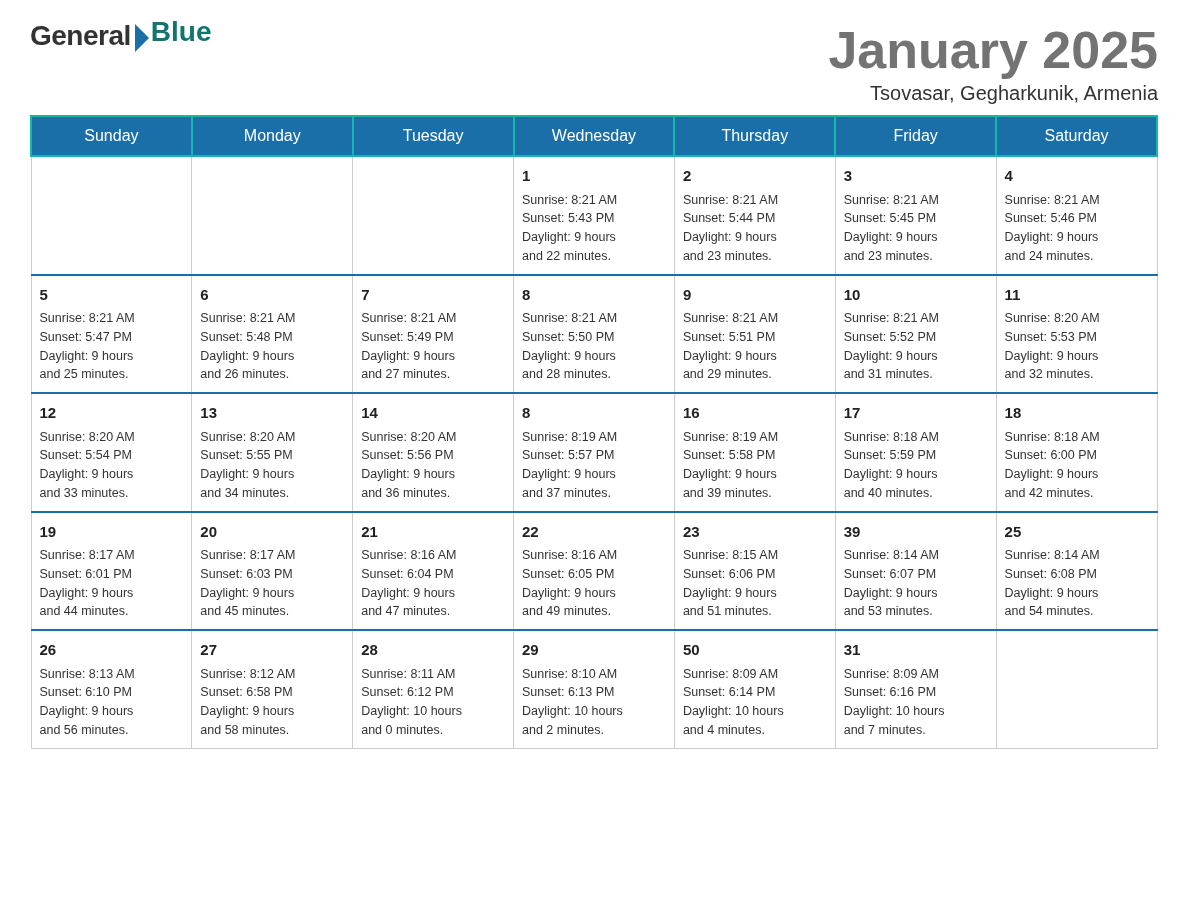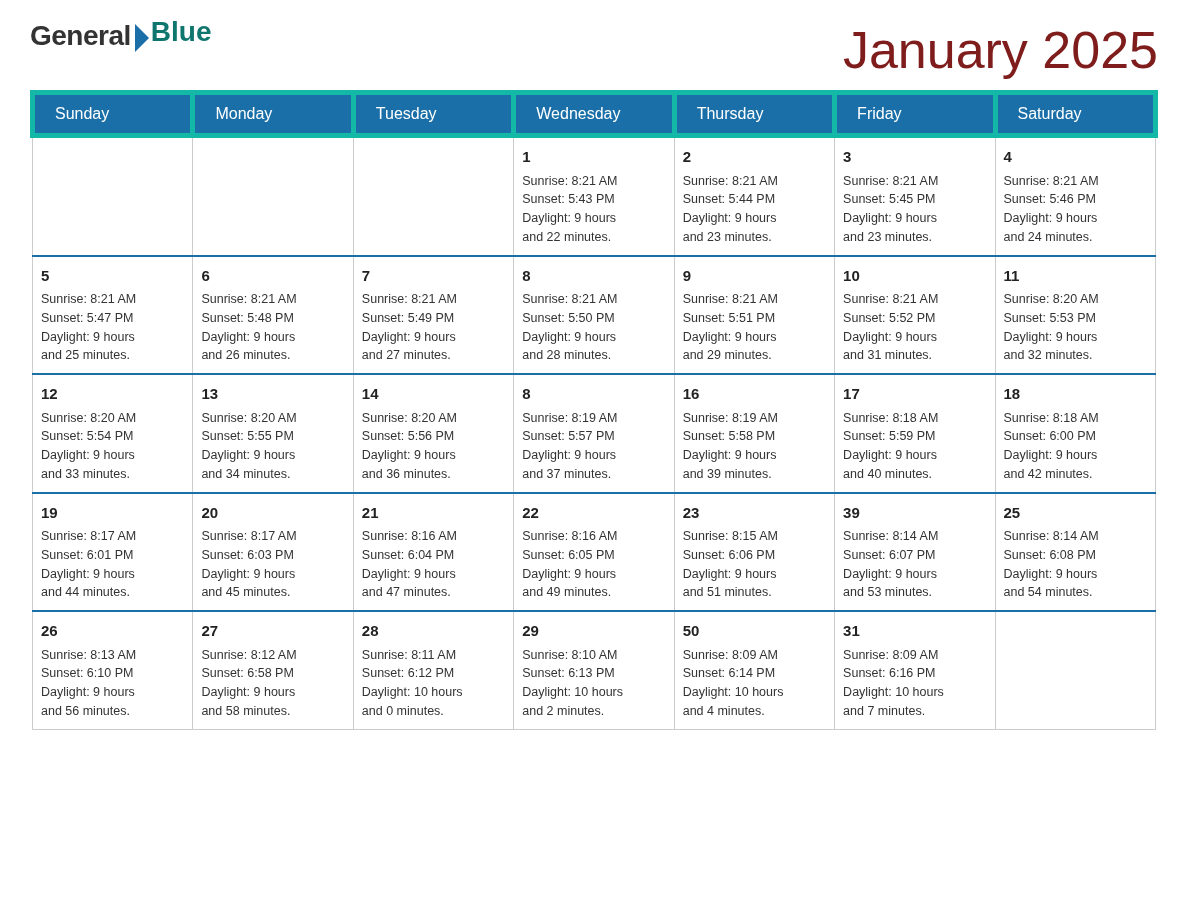--- a/index.html
+++ b/index.html
@@ -45,41 +45,41 @@
       font-weight: bold;
       color: #0f766e;
       margin-top: -4px;
       padding-left: 2px;
     }
     .title-section {
       text-align: right;
     }
     .month-title {
       font-size: 52px;
-      font-weight: normal;
-      color: #7f1d1d;
+      font-weight: bold;
+      color: #737373;
     }
     .location-title {
       font-size: 20px;
       color: #333;
       margin-top: 2px;
     }
     .calendar {
       width: 100%;
       border-collapse: collapse;
       margin-top: 10px;
     }
     .calendar thead tr th {
       background-color: #1a6fa8;
       color: #fff;
       padding: 10px 20px;
       font-size: 16px;
       font-weight: normal;
-      text-align: left;
-      border: 5px solid #14b8a6;
+      text-align: center;
+      border: 2px solid #14b8a6;
     }
     .calendar tbody tr td {
       vertical-align: top;
       padding: 8px 8px;
       border: 1px solid #ccc;
       width: calc(100% / 7);
       min-height: 100px;
       font-size: 12.5px;
       color: #333;
       line-height: 1.5;
@@ -107,20 +107,21 @@
 <div class="header">
   <div class="logo">
     <div class="logo-top">
       <span class="logo-general">General</span>
       <div class="logo-arrow"></div>
     </div>
     <span class="logo-blue">Blue</span>
   </div>
   <div class="title-section">
     <div class="month-title">January 2025</div>
+    <div class="location-title">Tsovasar, Gegharkunik, Armenia</div>
   </div>
 </div>
 
 <table class="calendar">
   <thead>
     <tr>
     <th>Sunday</th>
         <th>Monday</th>
         <th>Tuesday</th>
         <th>Wednesday</th>

